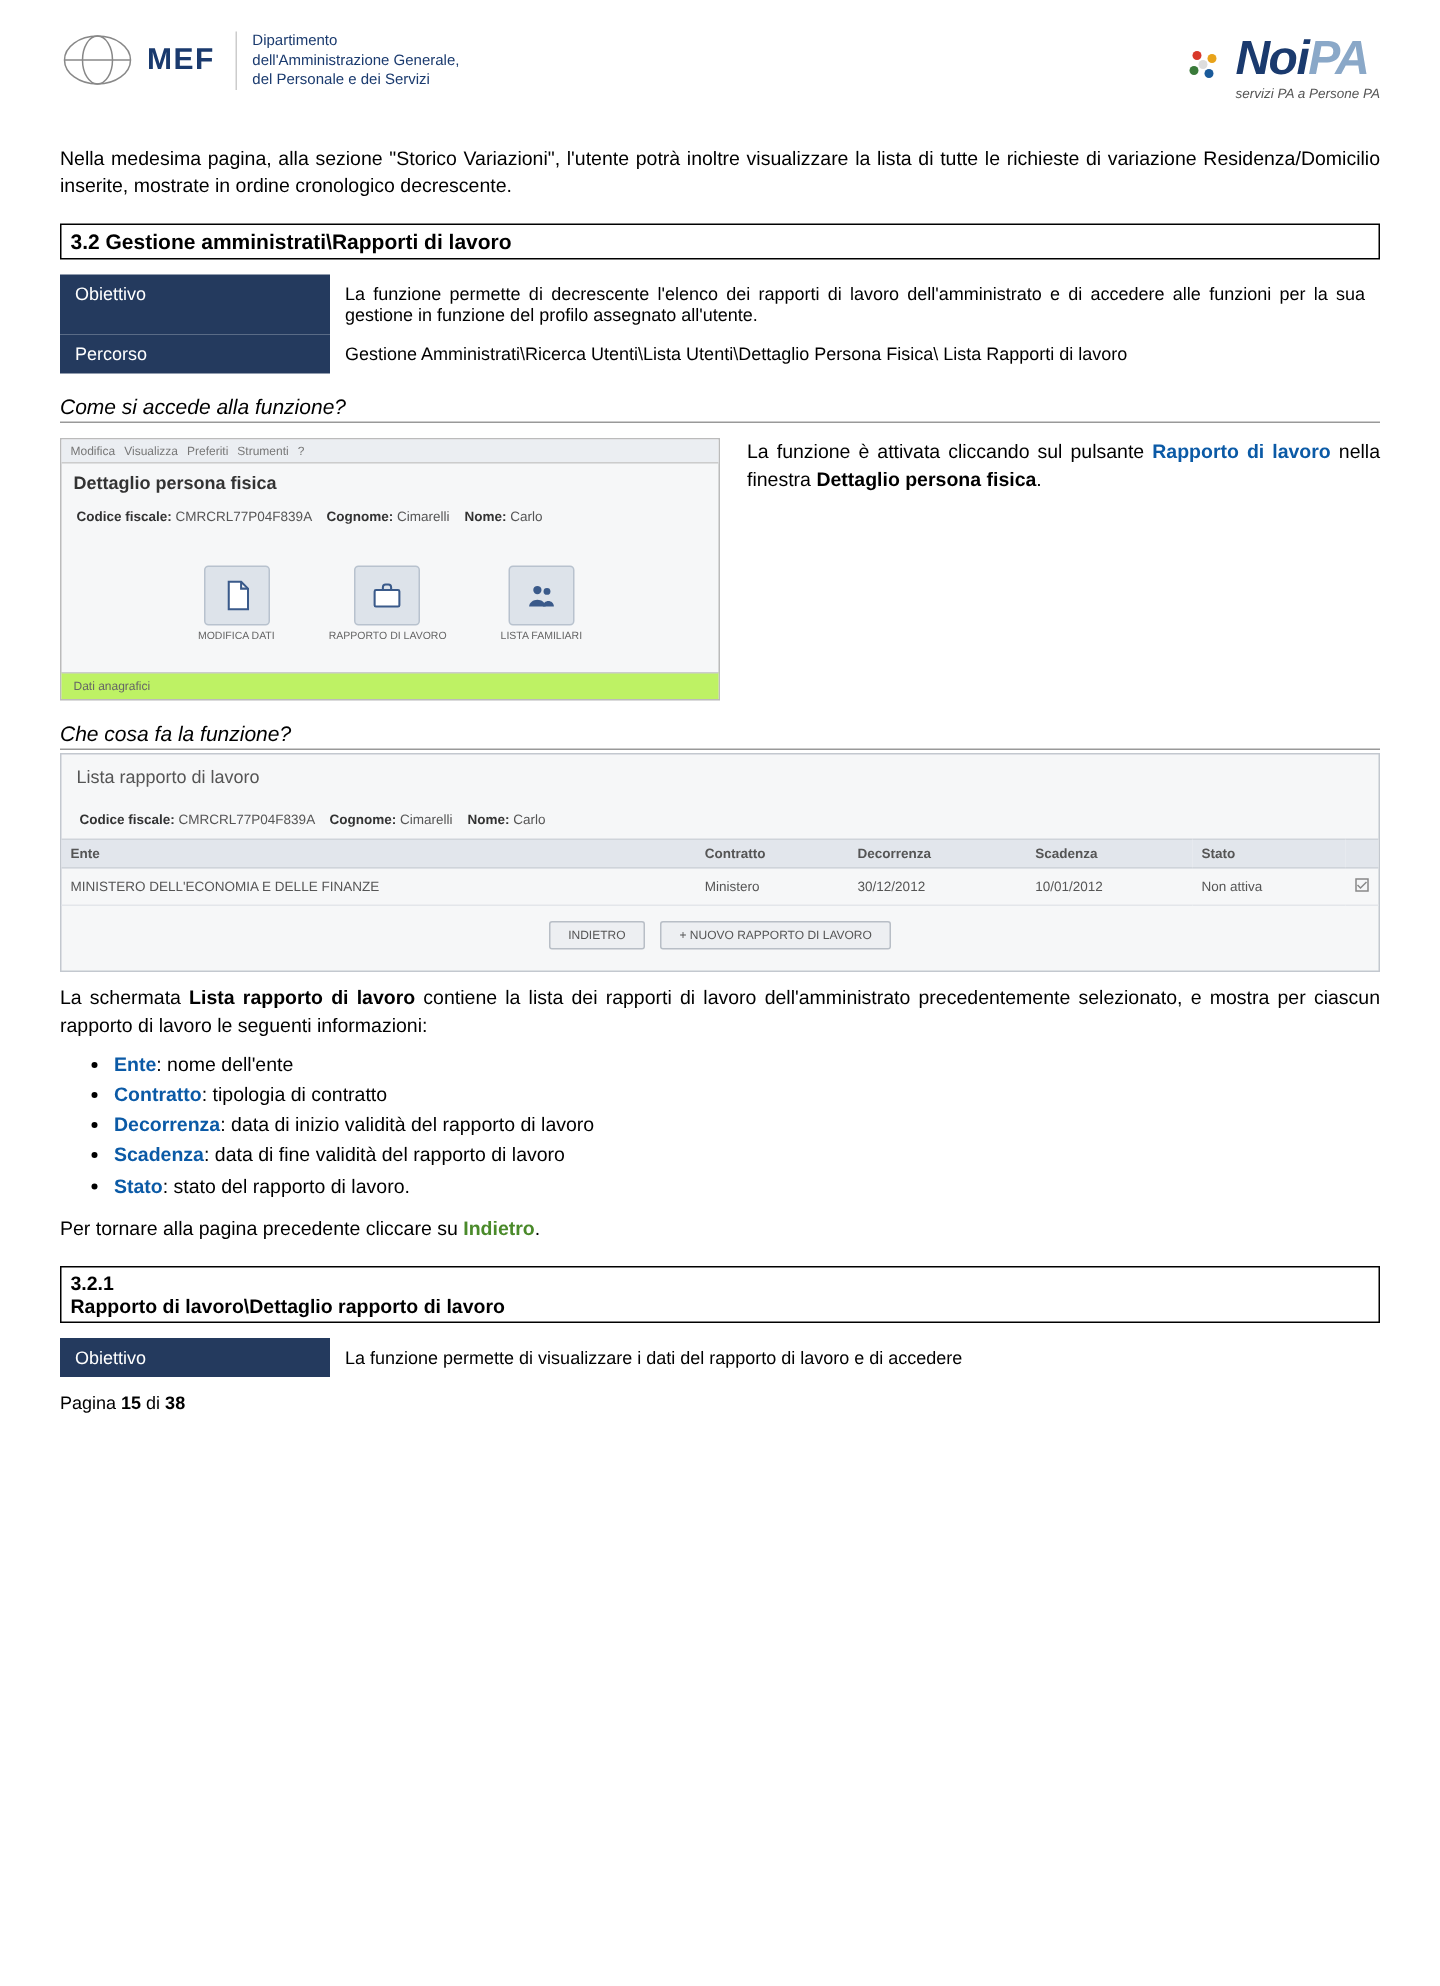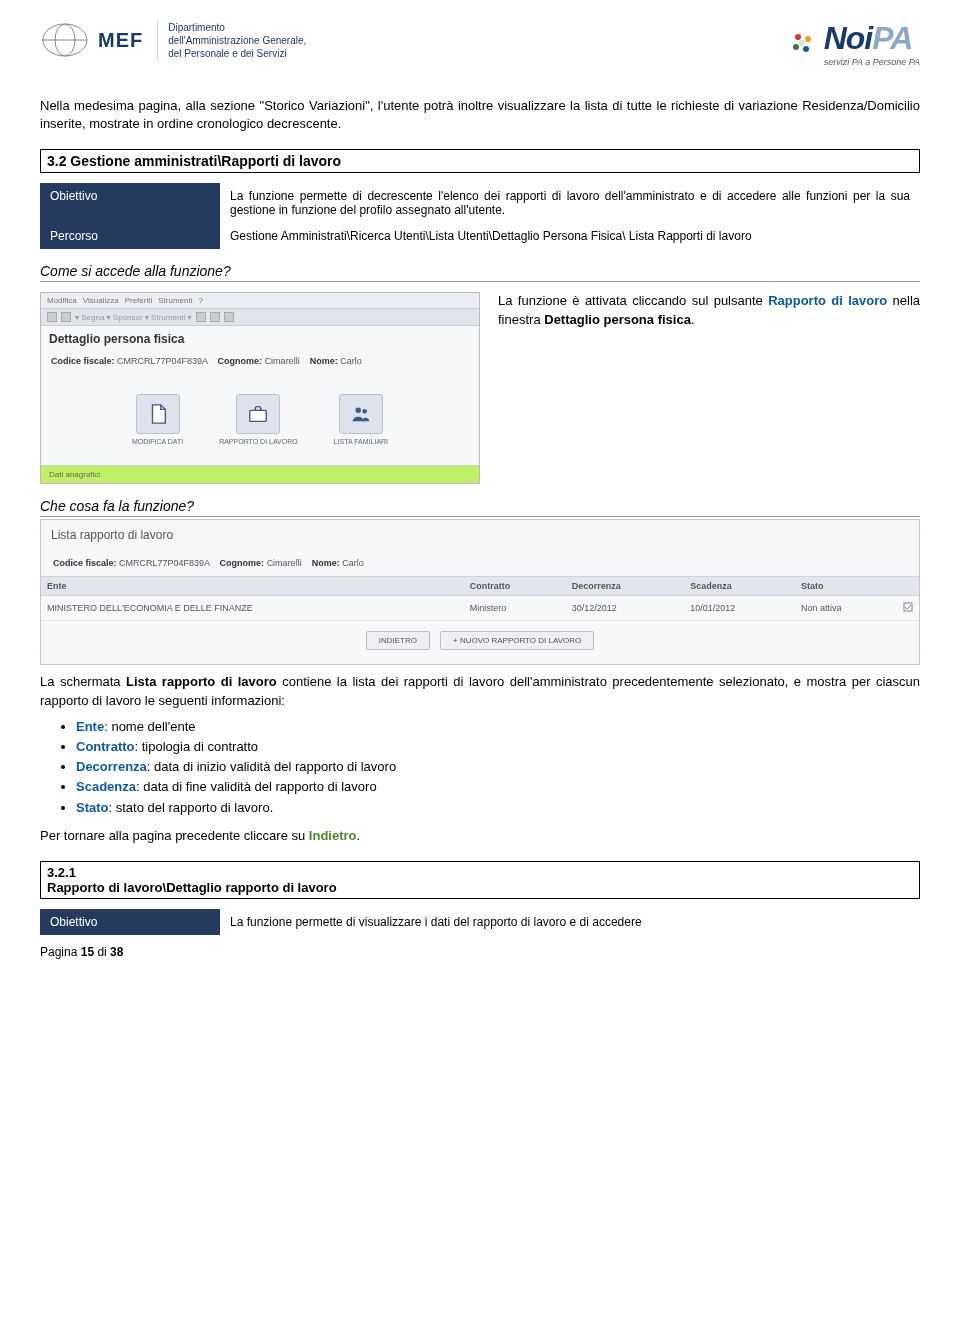--- a/index.html
+++ b/index.html
@@ -126,28 +126,20 @@
 <div class="two-col">
   <div class="shot">
     <div class="screenshot">
       <div class="tb">
         <span>Modifica</span>
         <span>Visualizza</span>
         <span>Preferiti</span>
         <span>Strumenti</span>
         <span>?</span>
       </div>
-      <div class="tb2">
-        <span class="sq"></span>
-        <span class="sq"></span>
-        <span style="color:#999">▾ Segna ▾ Sponsor ▾ Strumenti ▾</span>
-        <span class="sq"></span>
-        <span class="sq"></span>
-        <span class="sq"></span>
-      </div>
       <div class="ss-title">Dettaglio persona fisica</div>
       <div class="ss-row">
         <b>Codice fiscale:</b>
         <span>CMRCRL77P04F839A</span>
         &nbsp;&nbsp;
         <b>Cognome:</b>
         <span>Cimarelli</span>
         &nbsp;&nbsp;
         <b>Nome:</b>
         <span>Carlo</span>

